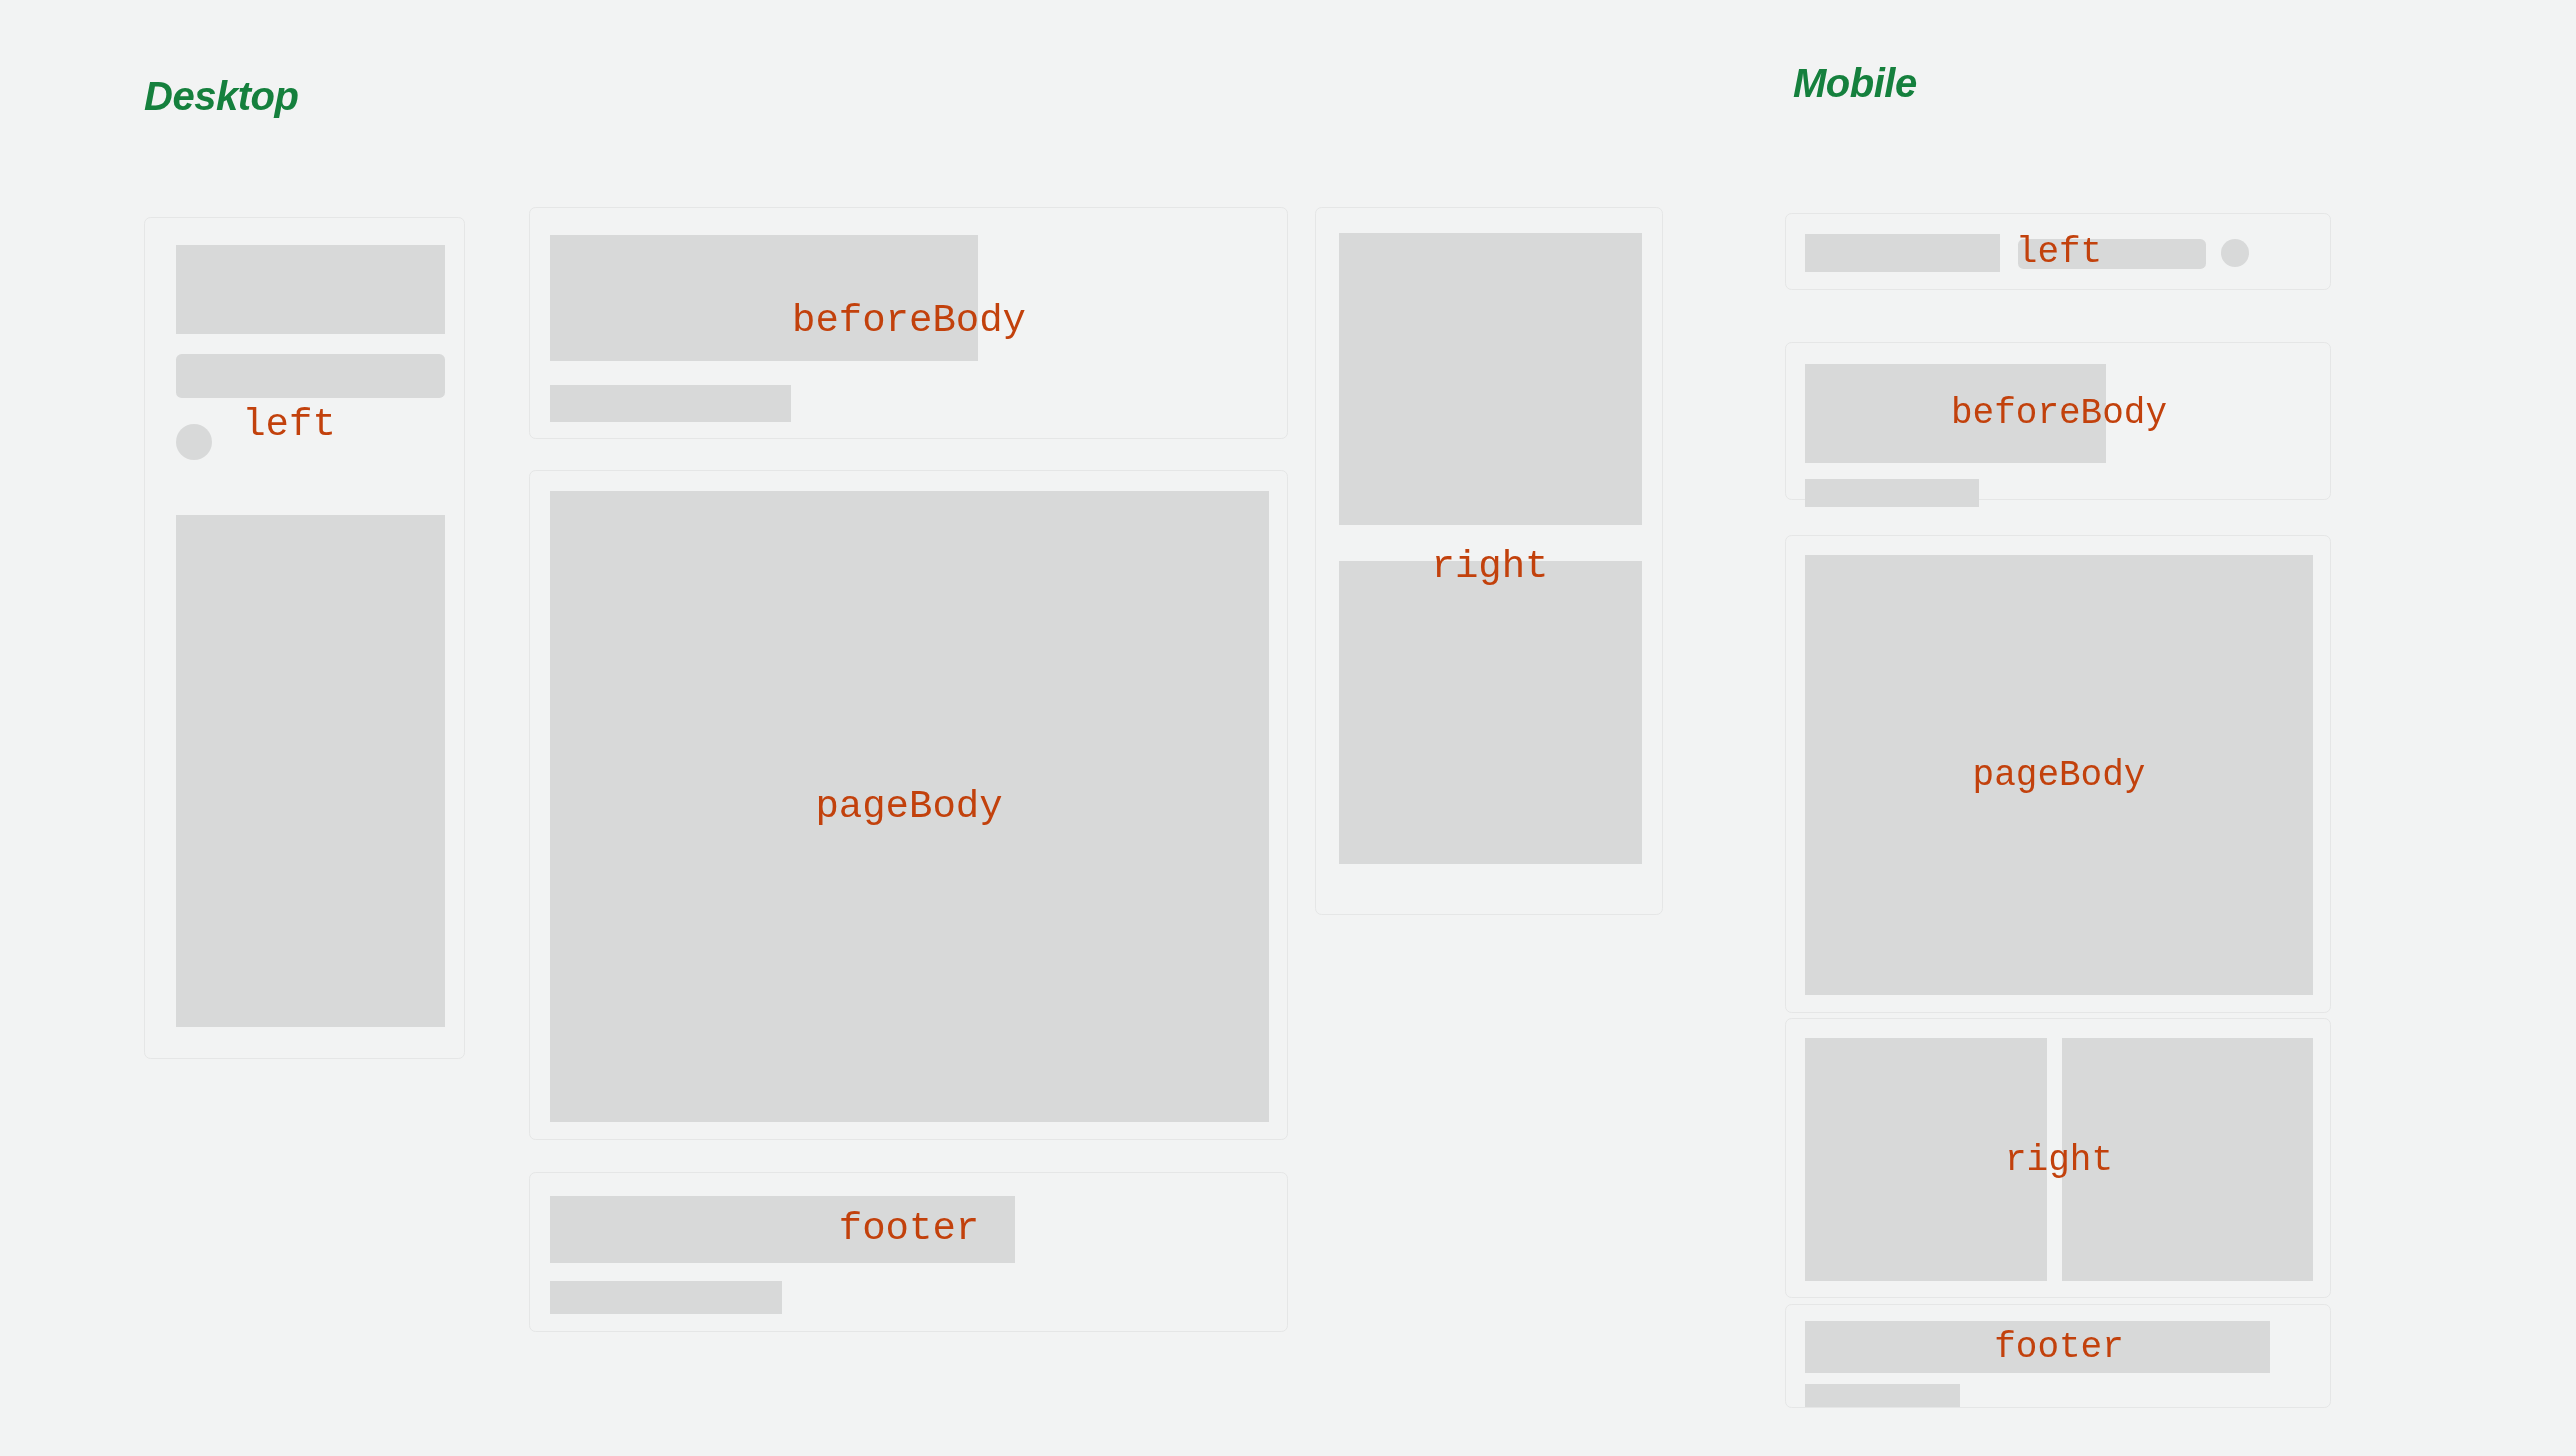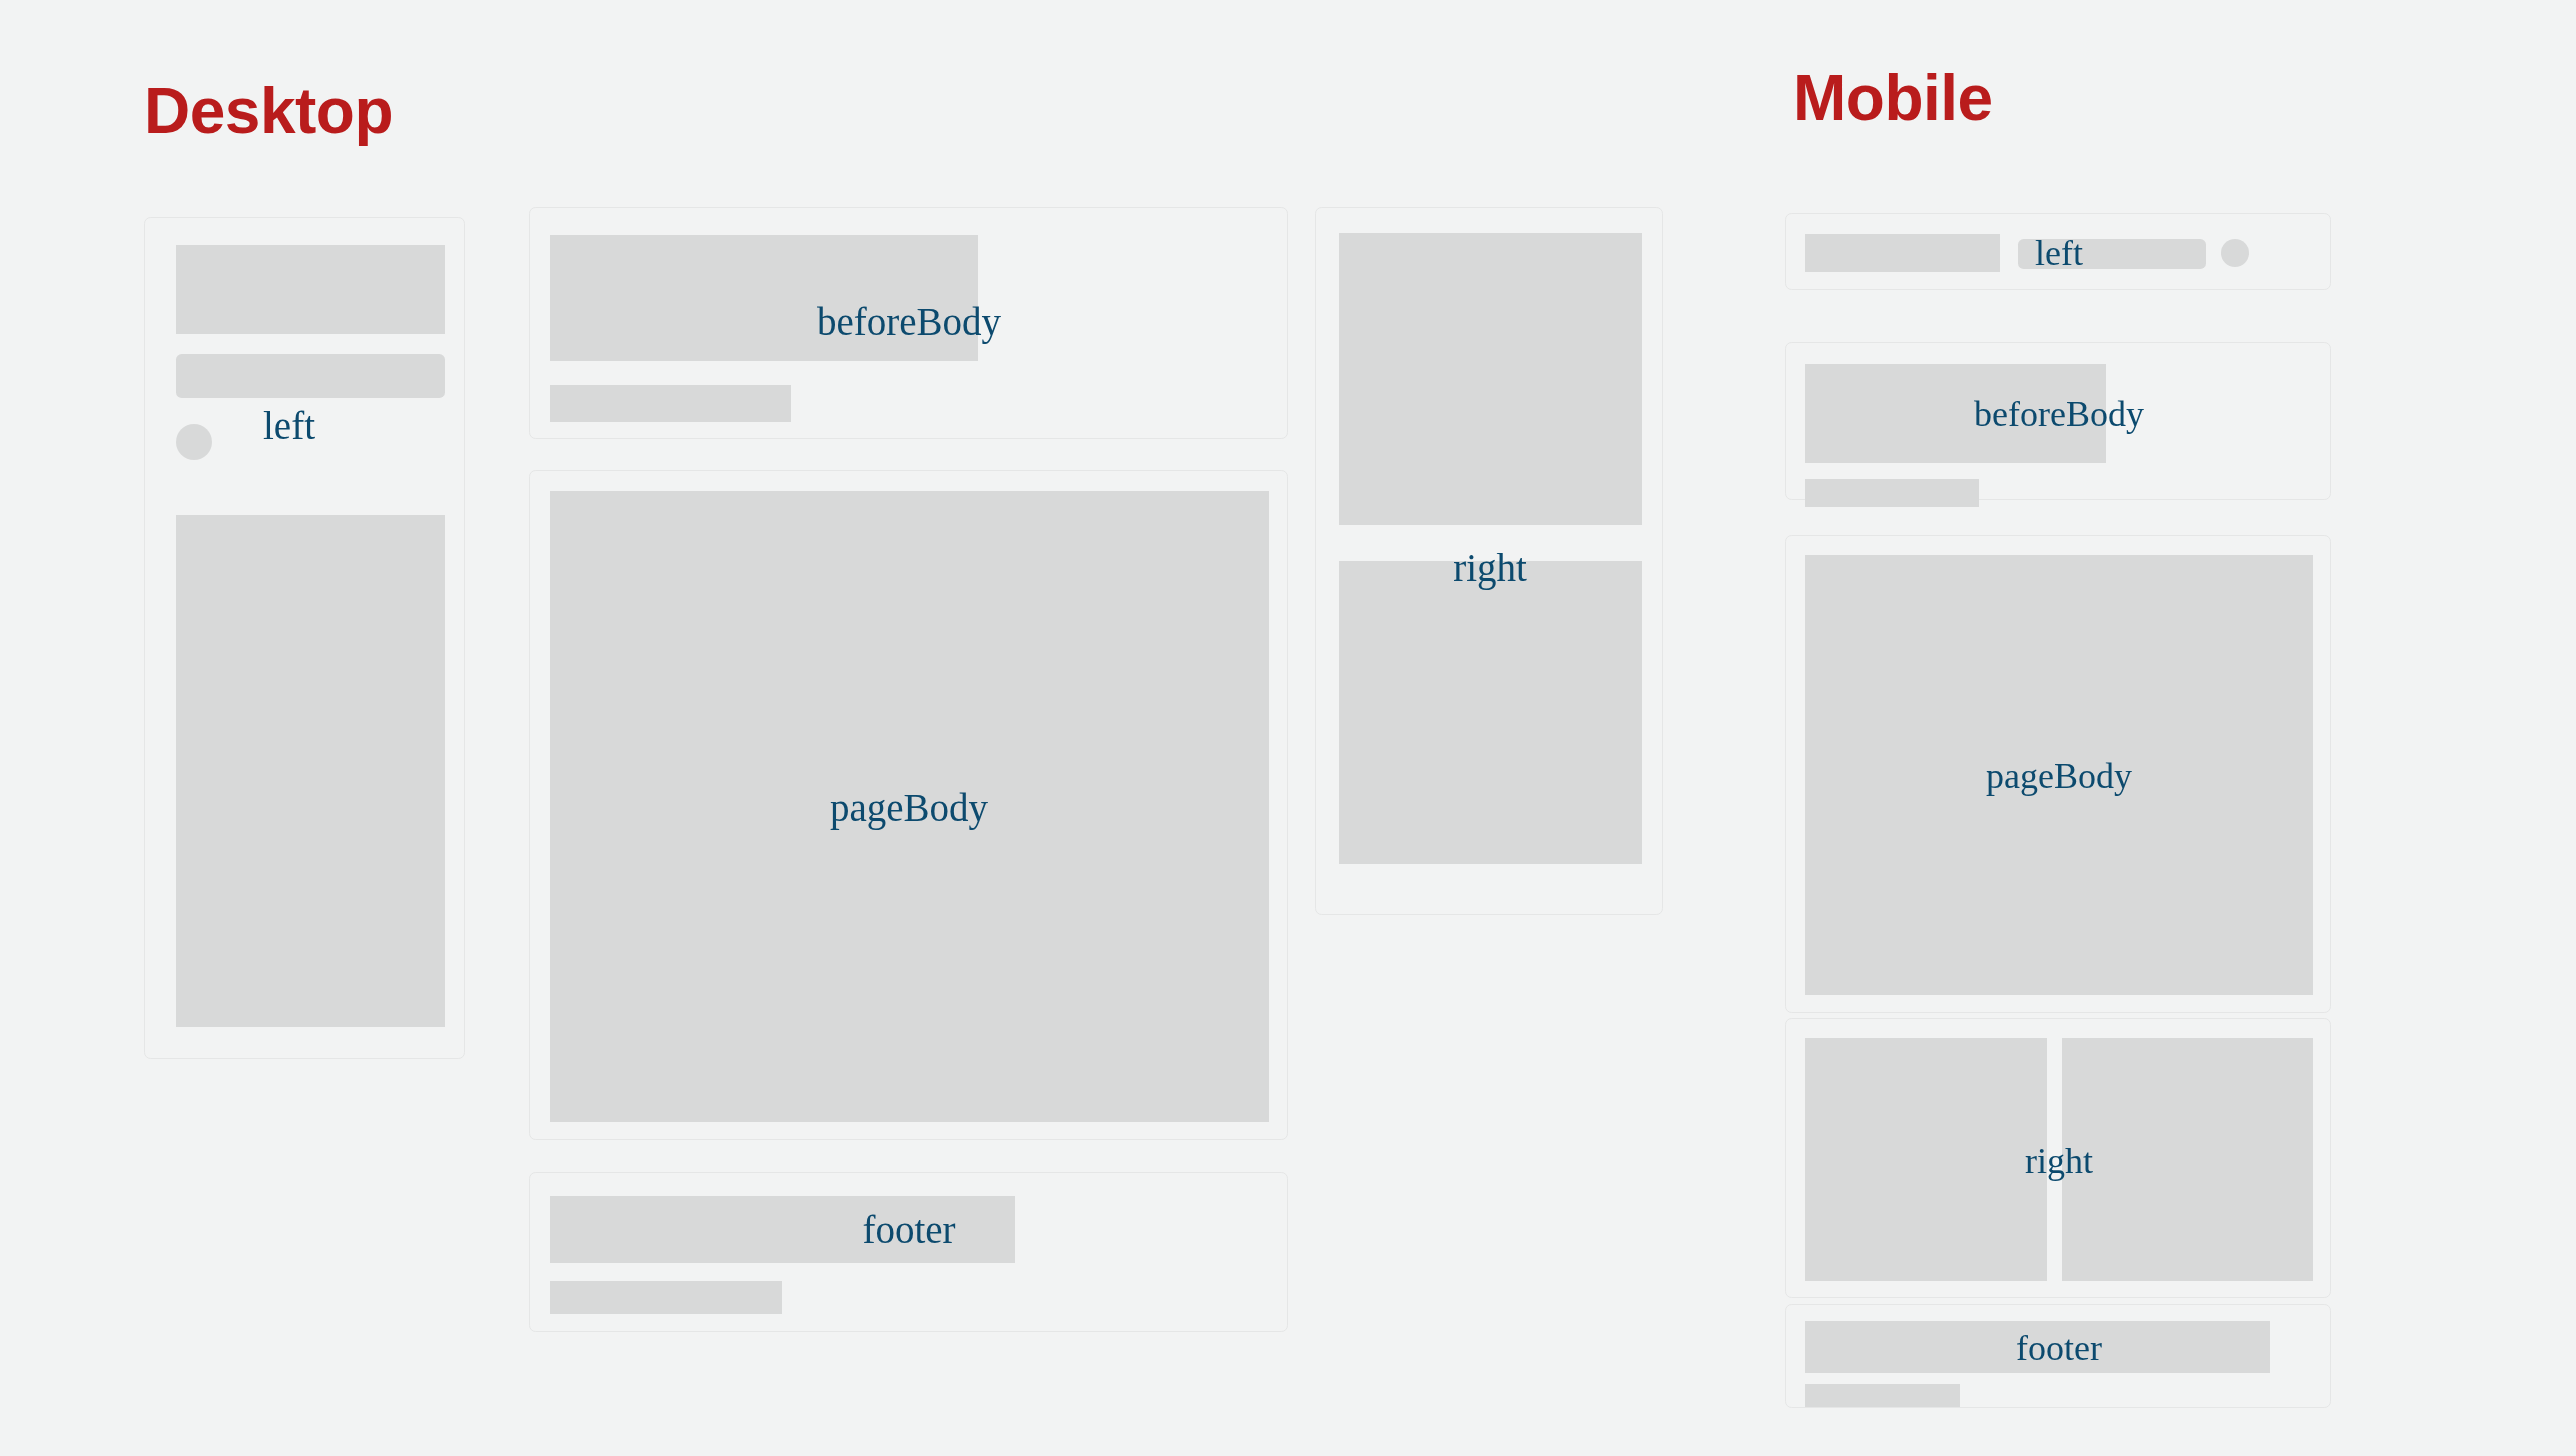--- a/index.html
+++ b/index.html
@@ -17,24 +17,25 @@
     width: 2576px;
     height: 1456px;
     background: #f2f3f3;
   }
 
   
   .section-title {
     position: absolute;
     font-family: "Liberation Sans", sans-serif;
     font-weight: bold;
-    font-size: 64px;
+    font-size: 40px;
     letter-spacing: -0.5px;
-    color: #b91c1c;
+    color: #15803d;
     white-space: nowrap;
+    font-style: italic;
   }
   #title-desktop { left: 144px; top: 74px; }
   #title-mobile  { left: 1793px; top: 61px; }
 
   
   .panel {
     position: absolute;
     background: #f2f3f3;
     border: 0.9px solid #e5e6e6;
     border-radius: 6.6px;
@@ -44,24 +45,24 @@
   .blk {
     position: absolute;
     background: #d8d9d9;
   }
   .blk.rounded { border-radius: 5.6px; }
   .blk.circle  { border-radius: 50%; }
 
   
   .region-label {
     position: absolute;
-    font-family: Liberation Serif, serif;
+    font-family: Liberation Mono, monospace;
     font-size: 39px;
     line-height: 1;
-    color: #0c4a6e;
+    color: #c2410c;
     white-space: nowrap;
     transform: translate(-50%, -50%);
     pointer-events: none;
   }
   .region-label.small { font-size: 36px; }
 
   
   #desktop-left-panel { left: 144px; top: 217px; width: 321px; height: 842px; }
   #d-left-blk-1 { left: 31px;  top: 27px;  width: 269px; height: 89px; }
   #d-left-blk-2 { left: 31px;  top: 136px; width: 269px; height: 44px; }

